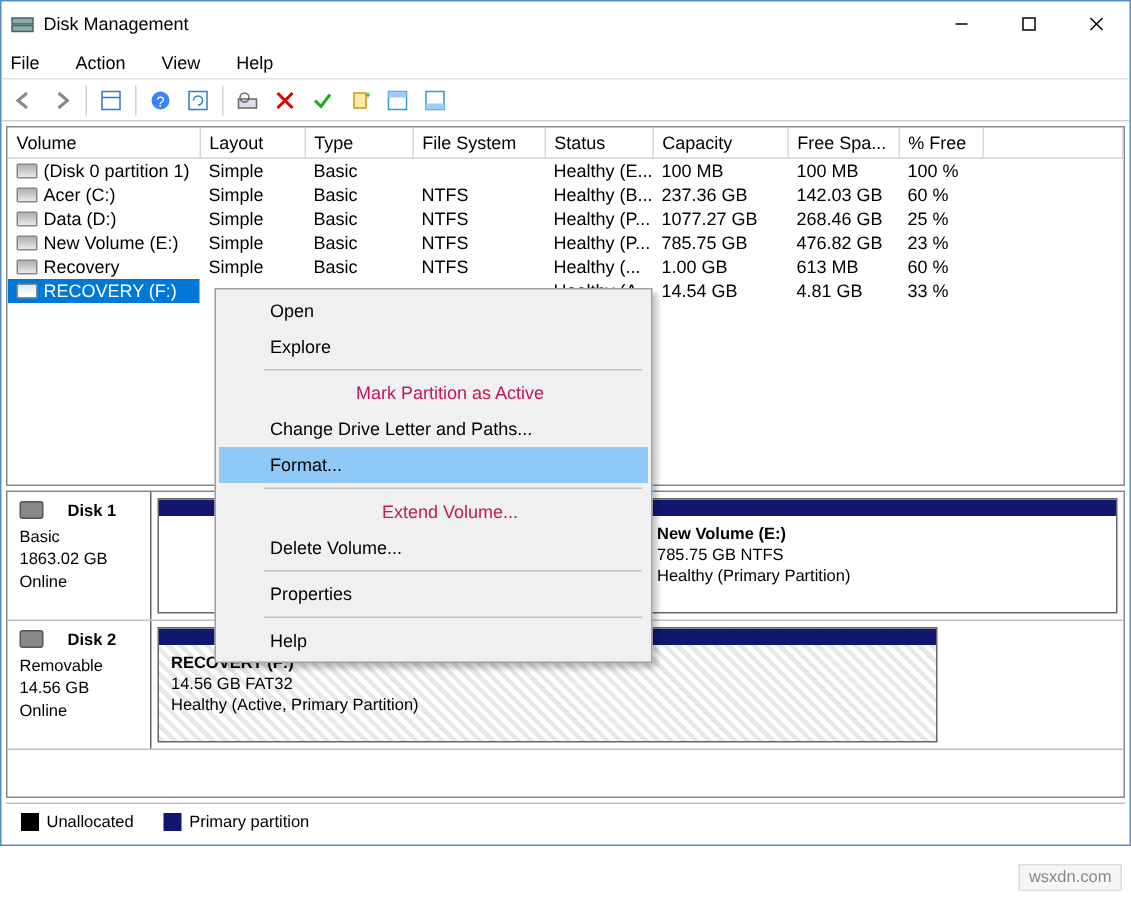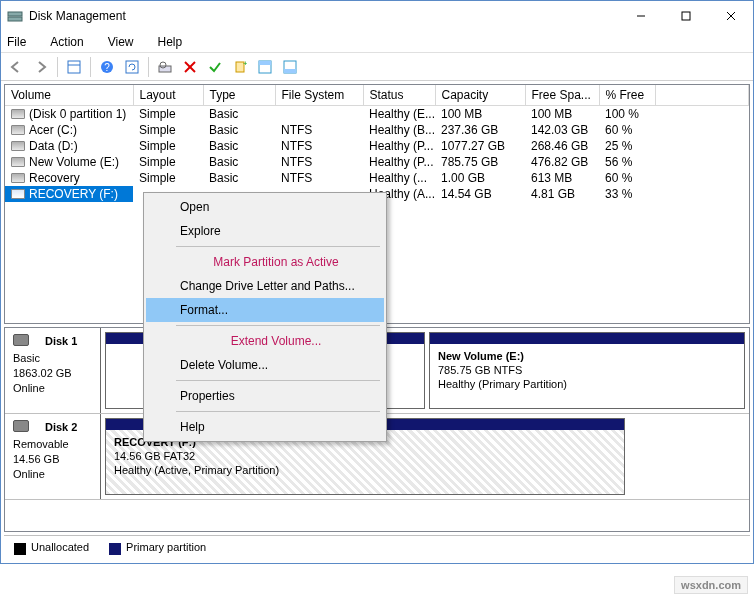--- a/index.html
+++ b/index.html
@@ -44,34 +44,34 @@
   .part .cap { height: 11px; position:absolute; top:0; left:0; right:0; }
   .part.primary .cap { background: #11166e; }
   .part.primary.hatched { background: repeating-linear-gradient(45deg,#e8e8e8,#e8e8e8 3px,#fff 3px,#fff 6px); }
   .part .inner { margin-top: 12px; }
   .part .pname { font-weight: bold; }
   .legend { height: 24px; border-top: 1px solid #c0c0c0; display:flex; align-items:center; padding: 12px 10px; gap: 20px; font-size:11px; }
   .legend .sw { width:12px; height:12px; display:inline-block; margin-right:5px; vertical-align:middle; }
   .contextmenu {
     position: absolute;
     left: 143px; top: 192px;
-    width: 244px;
+    width: 292px;
     background: #f0f0f0;
     border: 1px solid #a0a0a0;
     box-shadow: 3px 3px 4px rgba(0,0,0,0.25);
     font-size: 12px;
     padding: 2px;
     z-index: 10;
   }
   .contextmenu .gutter { position:absolute; left:2px; top:2px; bottom:2px; width:26px; background:#f0f0f0; }
   .ctxitem { position:relative; padding: 5px 12px 5px 34px; color:#000; }
   .ctxitem.disabled { color: #be185d; text-align: center; }
   .ctxitem.hover { background: #90c8f6; }
   .ctxsep { height:1px; background:#c0c0c0; margin: 3px 4px 3px 30px; }
-  .watermark { position:absolute; right:6px; bottom:4px; font-size:11px; color:#888; background:#f5f5f5; padding:2px 6px; border:1px solid #ddd;font-weight:bold; }
+  .watermark { position:absolute; right:6px; bottom:4px; font-size:11px; color:#888; background:#f5f5f5; padding:2px 6px; border:1px solid #ddd; }
 </style>
 </head>
 <body>
 
 <div class="window">
 
   <div class="titlebar">
     <span class="icon">
       <svg viewBox="0 0 16 16">
           <rect x="1" y="4" width="14" height="4" fill="#8aa" stroke="#466"></rect>
@@ -238,21 +238,21 @@
               <td></td>
             </tr>
             <tr>
               <td class="first"><span class="volicon"></span>New Volume (E:)</td>
               <td>Simple</td>
               <td>Basic</td>
               <td>NTFS</td>
               <td>Healthy (P...</td>
               <td>785.75 GB</td>
               <td>476.82 GB</td>
-              <td>56 %</td>
+              <td>23 %</td>
               <td></td>
             </tr>
             <tr>
               <td class="first"><span class="volicon"></span>Recovery</td>
               <td>Simple</td>
               <td>Basic</td>
               <td>NTFS</td>
               <td>Healthy (...</td>
               <td>1.00 GB</td>
               <td>613 MB</td>

